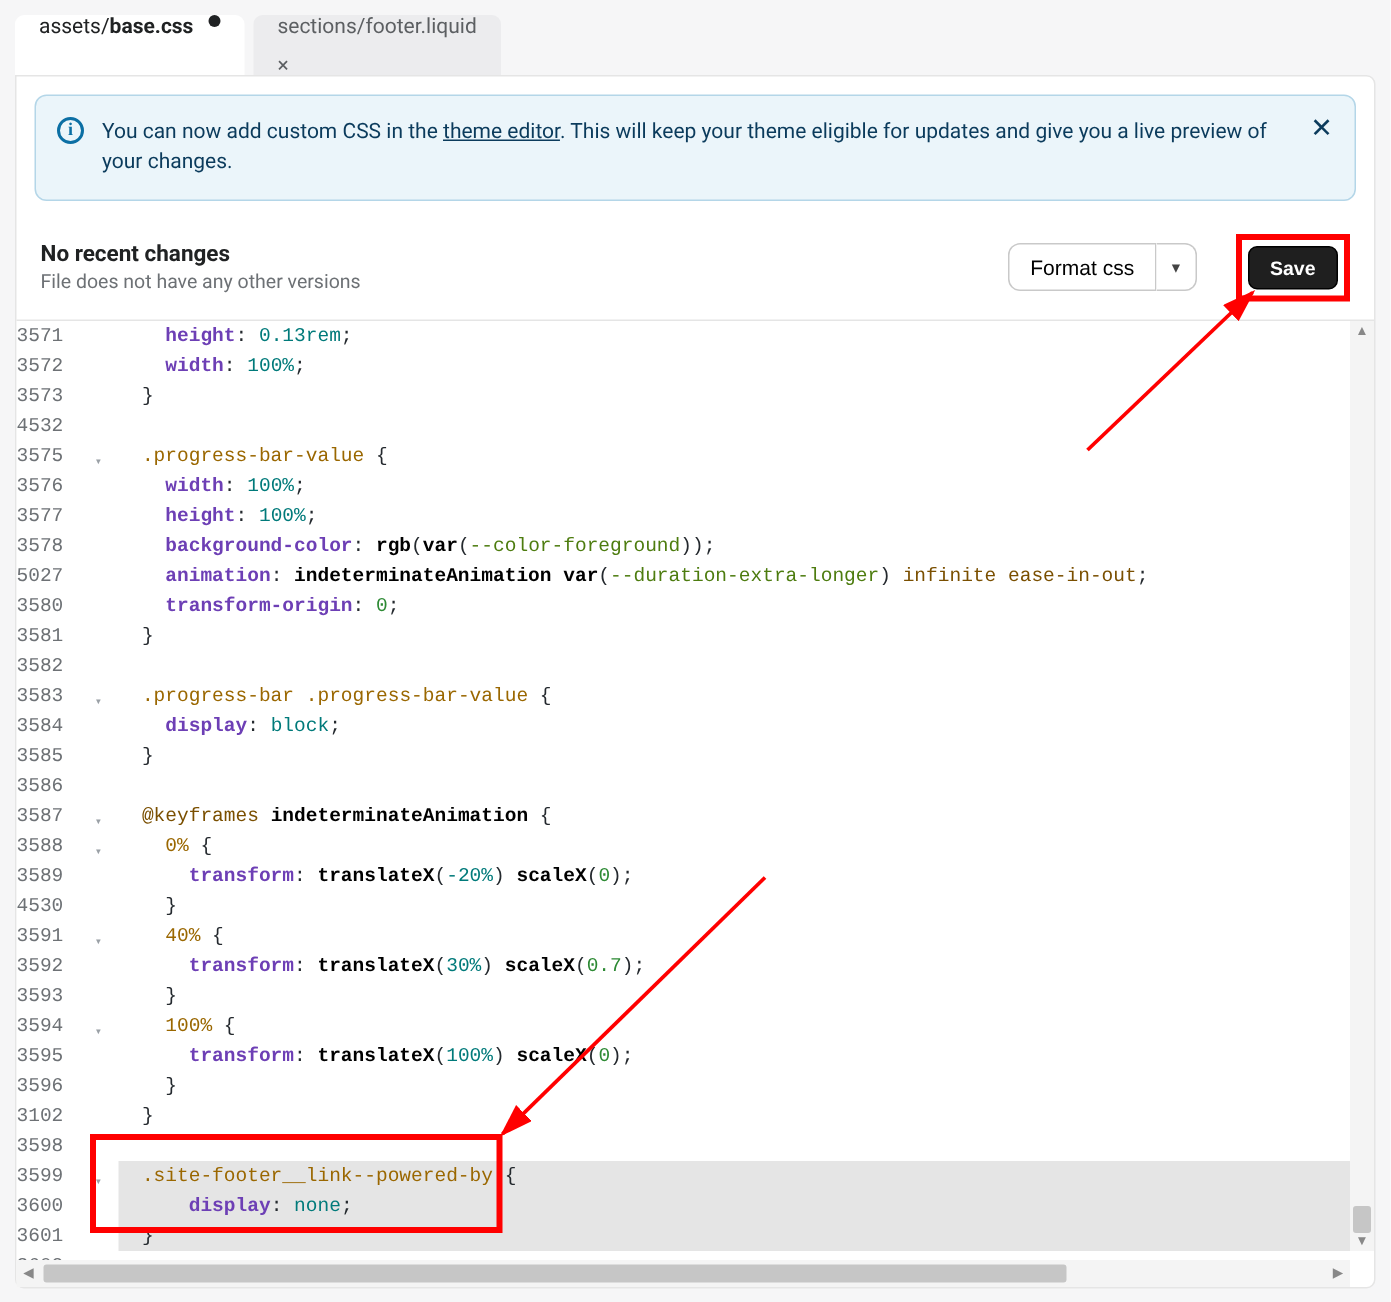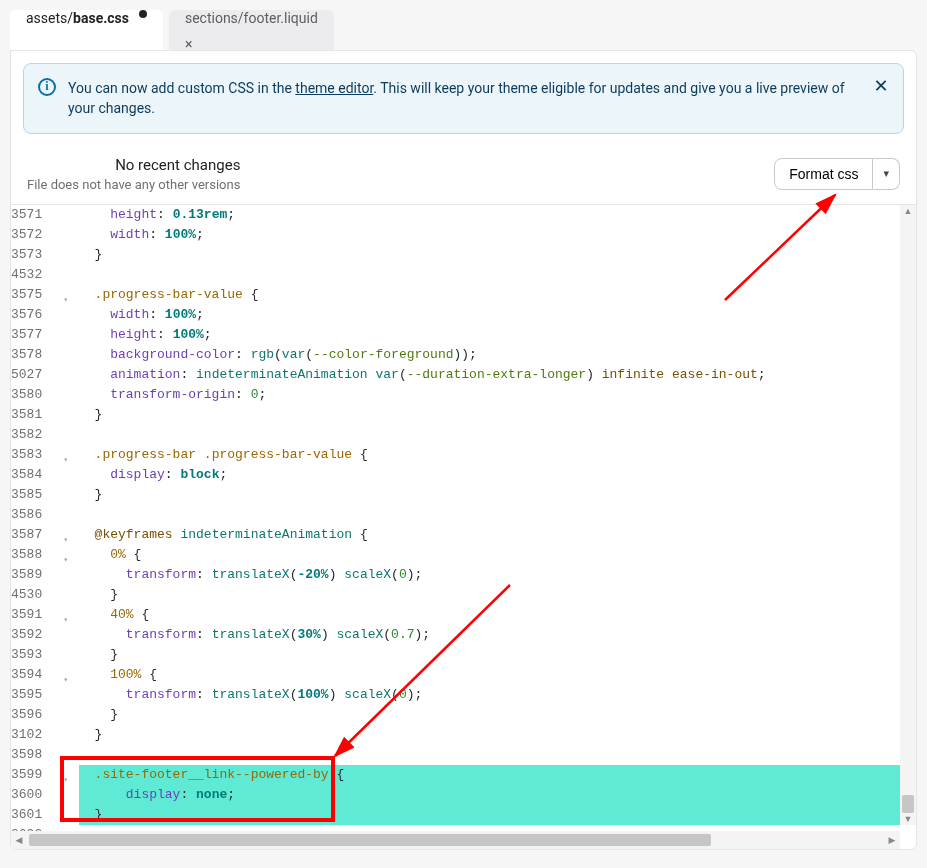--- a/index.html
+++ b/index.html
@@ -85,21 +85,21 @@
   }
   .banner .link { text-decoration: underline; }
   .toolbar {
     display: flex;
     align-items: center;
     justify-content: space-between;
     padding: 12px 16px 12px 16px;
     border-bottom: 1px solid #e5e5e5;
     margin-top: 10px;
   }
-  .toolbar .left .title { font-weight: 400; font-size: 15px; text-align: right; }
+  .toolbar .left .title { font-weight: 700; font-size: 15px; }
   .toolbar .left .sub { color: #6d7175; font-size: 13px; margin-top: 3px;}
   .toolbar .right { display: flex; align-items: center; gap: 26px; }
   .btn-group { display: flex; }
   .btn-outline {
     border: 1px solid #c9c9c9;
     background: #fff;
     padding: 7px 14px;
     font-size: 14px;
     border-radius: 8px 0 0 8px;
     cursor: pointer;
@@ -151,26 +151,26 @@
   .gutter div { height: 20px; position: relative; }
   .fold {
     position: absolute;
     right: -9px;
     top: 5px;
     font-size: 8px;
     color: #9aa0a6;
   }
   .code { flex: 1; padding-left: 14px; white-space: pre; }
   .code .row { height: 20px; }
-  .code .row.hl { background: #5eead4; }
-  .p  { color: #6d3fb5; }   
-  .v  { color: #007a7a; font-weight: bold; }   
+  .code .row.hl { background: #e5e5e5; }
+  .p  { color: #6d3fb5; font-weight: bold; }   
+  .v  { color: #007a7a; }   
   .s  { color: #9a6700; }   
   .k  { color: #4d7c0f; }   
-  .fn { color: #0f766e; }   
+  .fn { color: #000000; font-weight: bold; }   
   .nm { color: #2d8a34; }   
   .kf { color: #7a4f00; }   
   .tx { color: #24292e; }
 
   .vscroll {
     position: absolute;
     right: 0; top: 0; bottom: 24px;
     width: 16px;
     background: #f4f4f4;
   }
@@ -238,20 +238,23 @@
       <div class="left">
         <div class="title">No recent changes</div>
         <div class="sub">File does not have any other versions</div>
       </div>
       <div class="right">
         <div class="btn-group">
           <button class="btn-outline">Format css</button>
           <button class="btn-caret">
             <span>▾</span>
           </button>
+        </div>
+        <div class="save-wrap">
+          <button class="btn-save">Save</button>
         </div>
       </div>
     </div>
 
     <div class="editor-wrap">
       <div class="editor">
         <div class="gutter" id="gutter">
             <div>3571</div>
             <div>3572</div>
             <div>3573</div>

